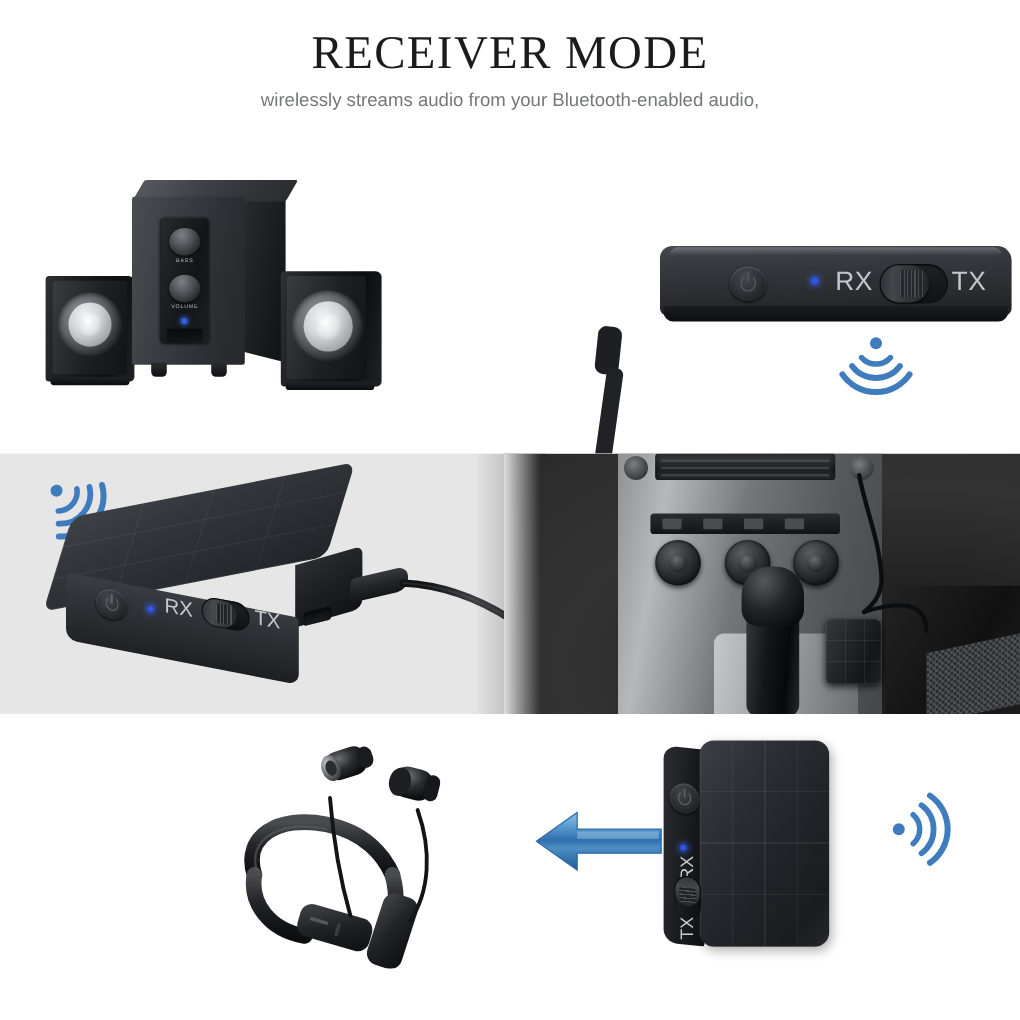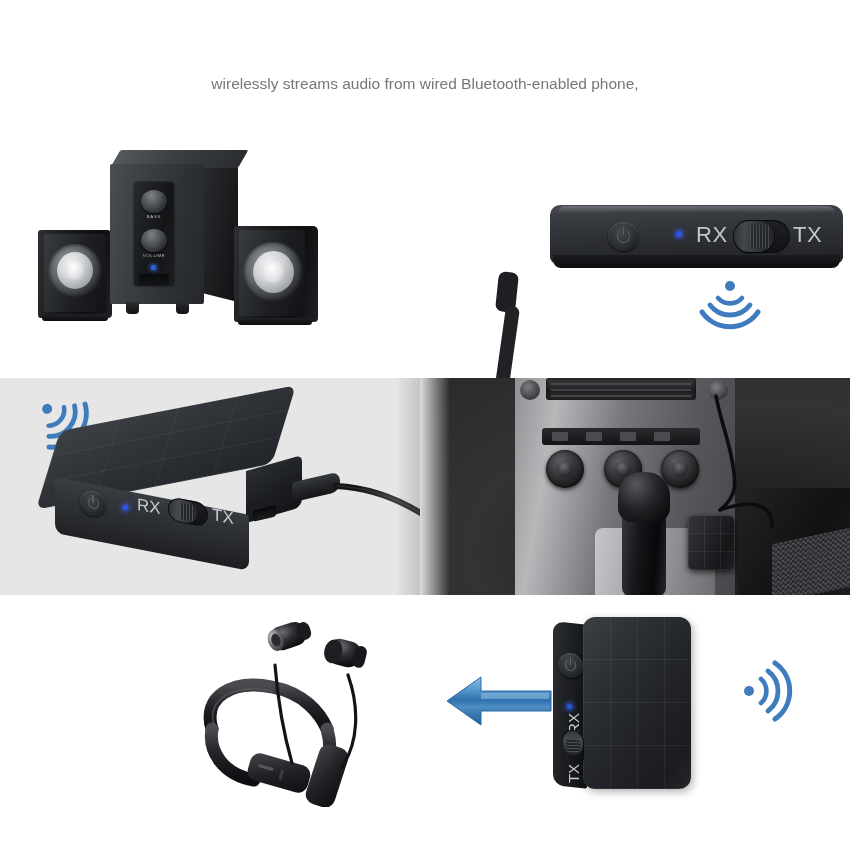--- a/index.html
+++ b/index.html
@@ -436,22 +436,23 @@
 
   
   #arrow-left { position: absolute; left: 445px; top: 680px; }
 </style>
 </head>
 <body>
 
 <div id="page">
 
   <div id="header">
+    <div id="title">RECEIVER MODE</div>
     <div id="subtitle">
-      <div>wirelessly streams audio from wired Bluetooth-enabled phone,</div>
+      <div>wirelessly streams audio from your Bluetooth-enabled audio,</div>
     </div>
   </div>
 
   <div class="panel" id="panel-top">
 
     <div id="speaker-system">
 
       <div class="sat-speaker" style="left:0px; top:82px; width:74px; height:88px;">
         <div class="sat-body"></div>
         <div class="sat-face" style="left:6px; top:4px; width:62px; height:78px;"></div>

